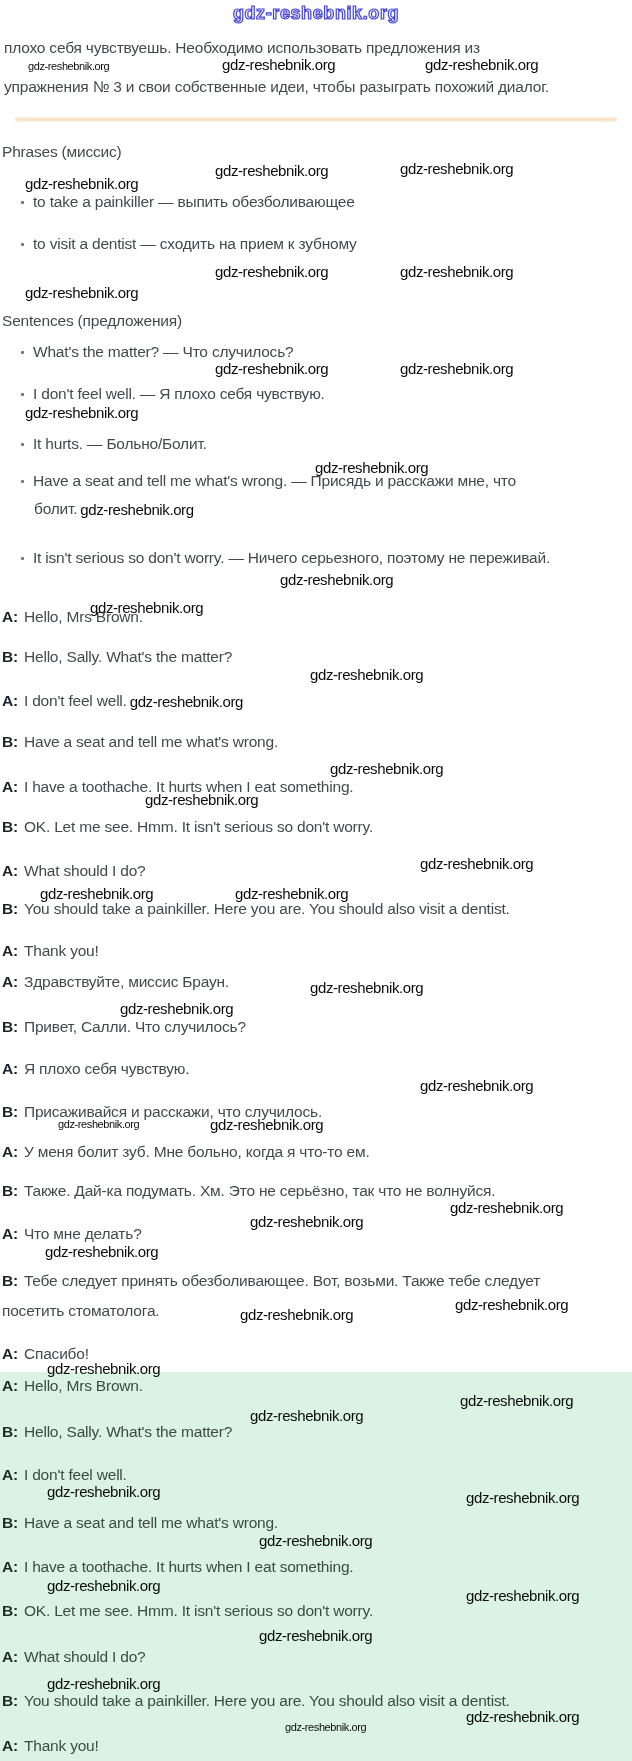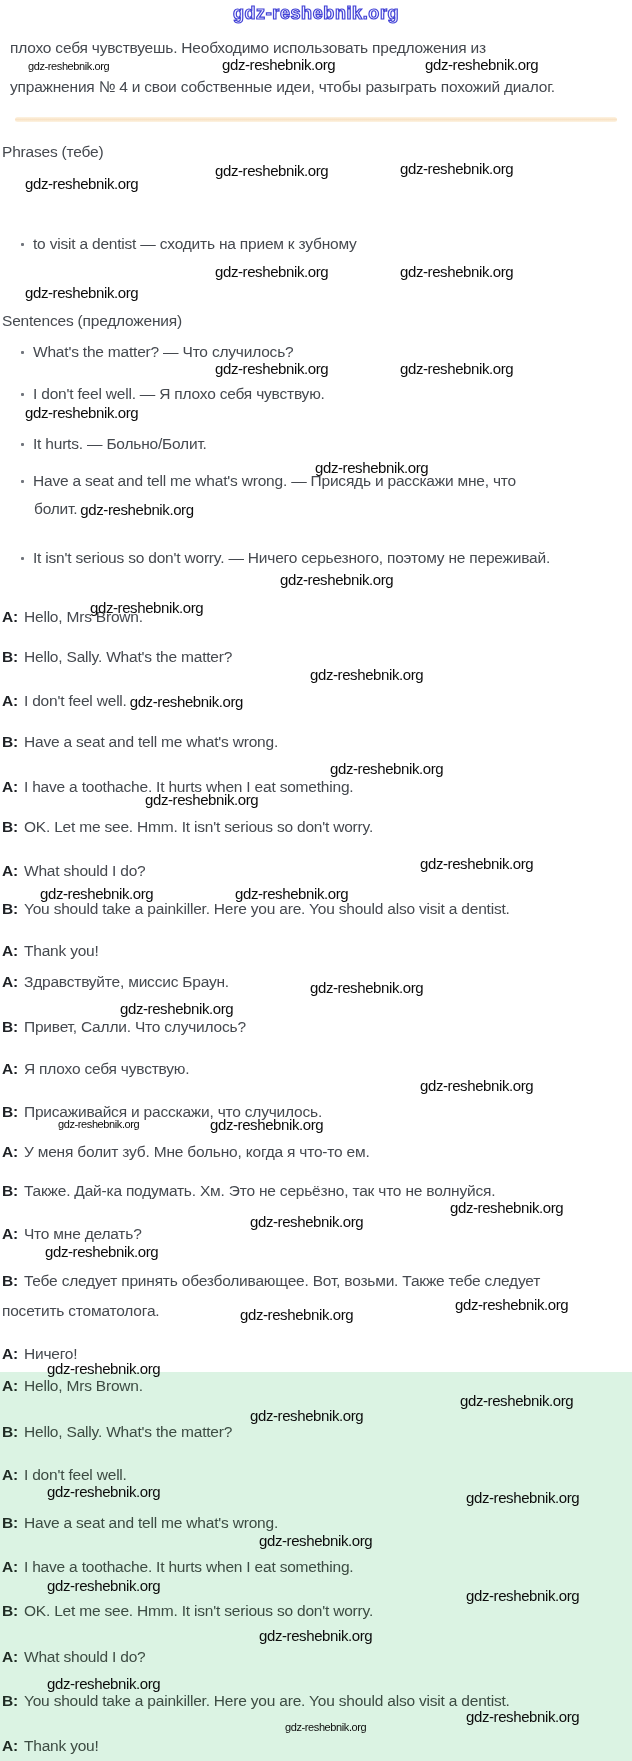--- a/index.html
+++ b/index.html
@@ -1,21 +1,21 @@
 <!DOCTYPE html>
 <html><head>
 <meta charset="utf-8">
 <style>
   html,body{margin:0;padding:0;background:#ffffff;}
   #page{position:relative;width:632px;height:1761px;background:#ffffff;overflow:hidden;
         font-family:"Liberation Sans","DejaVu Sans",sans-serif;}
   .logo{position:absolute;top:3px;left:0;right:0;text-align:center;
         font-size:18px;font-weight:700;letter-spacing:.6px;color:#f4f4ff;
         -webkit-text-stroke:1.2px #4343d6;}
-  .line{position:absolute;left:10px;font-size:15.5px;letter-spacing:-.2px;
+  .line{position:absolute;left:4px;font-size:15.5px;letter-spacing:-.2px;
         color:#45494f;white-space:nowrap;}
   .heading{position:absolute;left:2px;font-size:15.5px;letter-spacing:-.2px;color:#45494f;white-space:nowrap;}
   .bl{position:absolute;left:21px;display:flex;align-items:flex-start;
       font-size:15.5px;letter-spacing:-.2px;color:#45494f;white-space:nowrap;}
   .dot{width:3px;height:3px;background:#71757c;border-radius:1px;margin:8px 9px 0 0;flex:none;}
   .dl{position:absolute;left:2px;display:flex;align-items:center;
       font-size:15.5px;letter-spacing:-.2px;color:#45494f;white-space:nowrap;}
   .sp{font-weight:700;color:#1e2125;margin-right:6px;}
   .g{color:#3d4c43;}
   .g .sp{color:#1f2b24;}
@@ -29,25 +29,29 @@
 </head>
 <body>
 
 <div id="page">
 
   <div class="green-bg"></div>
 
   <div class="logo">gdz-reshebnik.org</div>
 
   <div class="line" style="top:39px">плохо себя чувствуешь. Необходимо использовать предложения из</div>
-  <div class="line" style="top:78px">упражнения № 4 и свои собственные идеи, чтобы разыграть похожий диалог.</div>
+  <div class="line" style="top:78px">упражнения № 3 и свои собственные идеи, чтобы разыграть похожий диалог.</div>
 
   <div class="divider"></div>
 
-  <div class="heading" style="top:143px">Phrases (тебе)</div>
+  <div class="heading" style="top:143px">Phrases (миссис)</div>
+  <div class="bl" style="top:193px">
+      <span class="dot"></span>
+      <span>to take a painkiller — выпить обезболивающее</span>
+    </div>
   <div class="bl" style="top:235px">
       <span class="dot"></span>
       <span>to visit a dentist — сходить на прием к зубному</span>
     </div>
 
   <div class="heading" style="top:312px">Sentences (предложения)</div>
   <div class="bl" style="top:385px">
       <span class="dot"></span>
       <span>I don't feel well. — Я плохо себя чувствую.</span>
     </div>
@@ -140,21 +144,21 @@
     </div>
   <div class="dl" style="top:1272px">
       <span class="sp">B:</span>
       <span>Тебе следует принять обезболивающее. Вот, возьми. Также тебе следует</span>
     </div>
   <div class="dl" style="top:1302px">
       <span>посетить стоматолога.</span>
     </div>
   <div class="dl" style="top:1345px">
       <span class="sp">A:</span>
-      <span>Ничего!</span>
+      <span>Спасибо!</span>
     </div>
 
   <div class="dl g" style="top:1377px">
       <span class="sp">A:</span>
       <span>Hello, Mrs Brown.</span>
     </div>
   <div class="dl g" style="top:1423px">
       <span class="sp">B:</span>
       <span>Hello, Sally. What's the matter?</span>
     </div>

